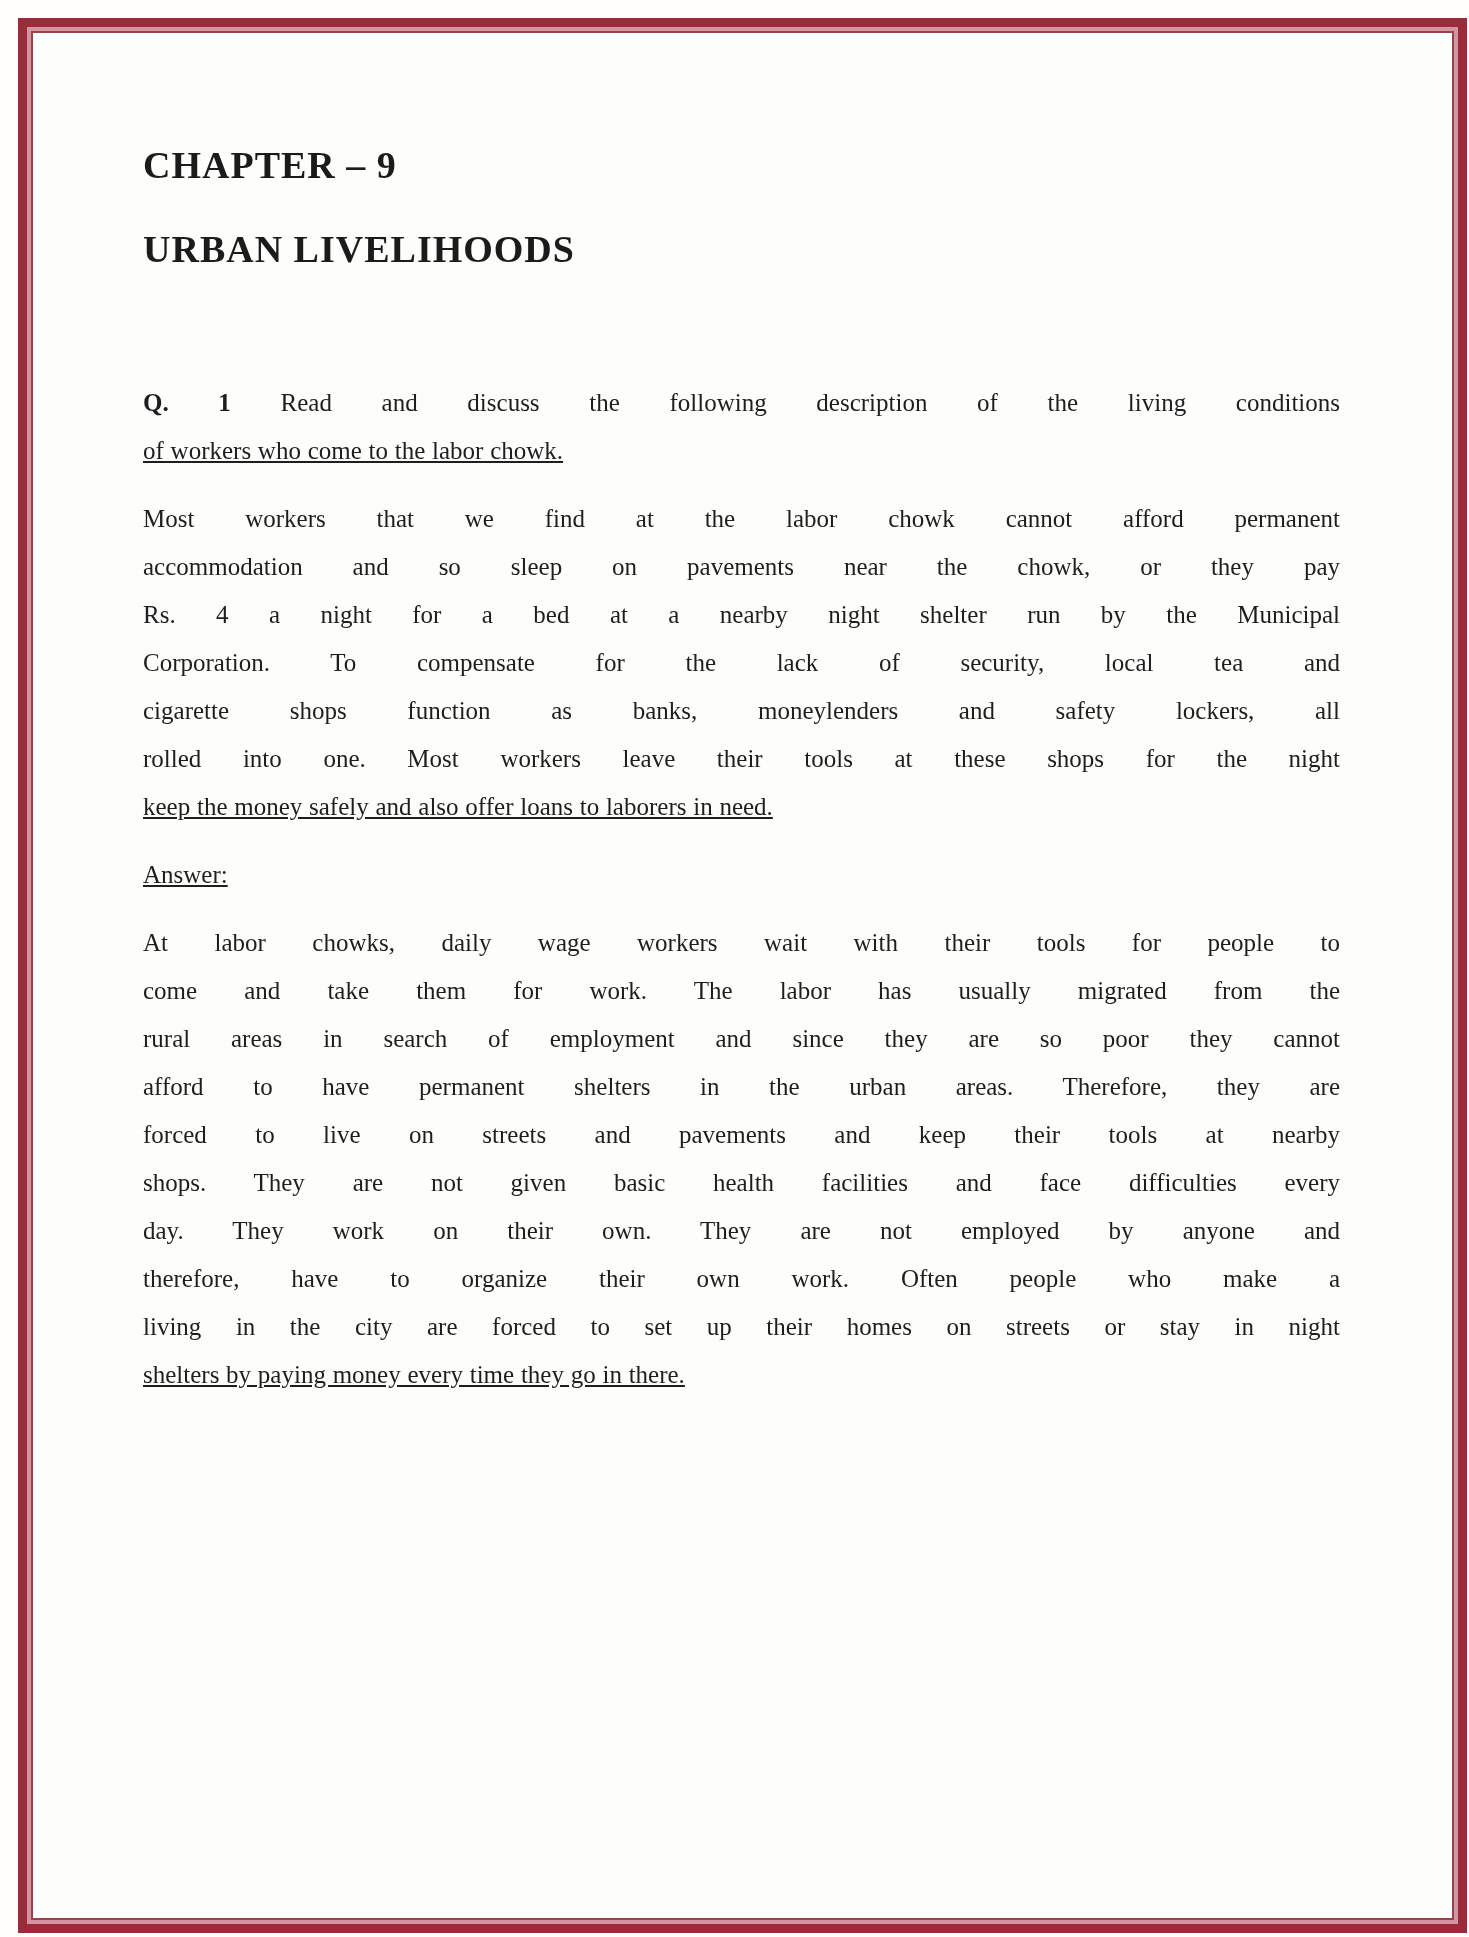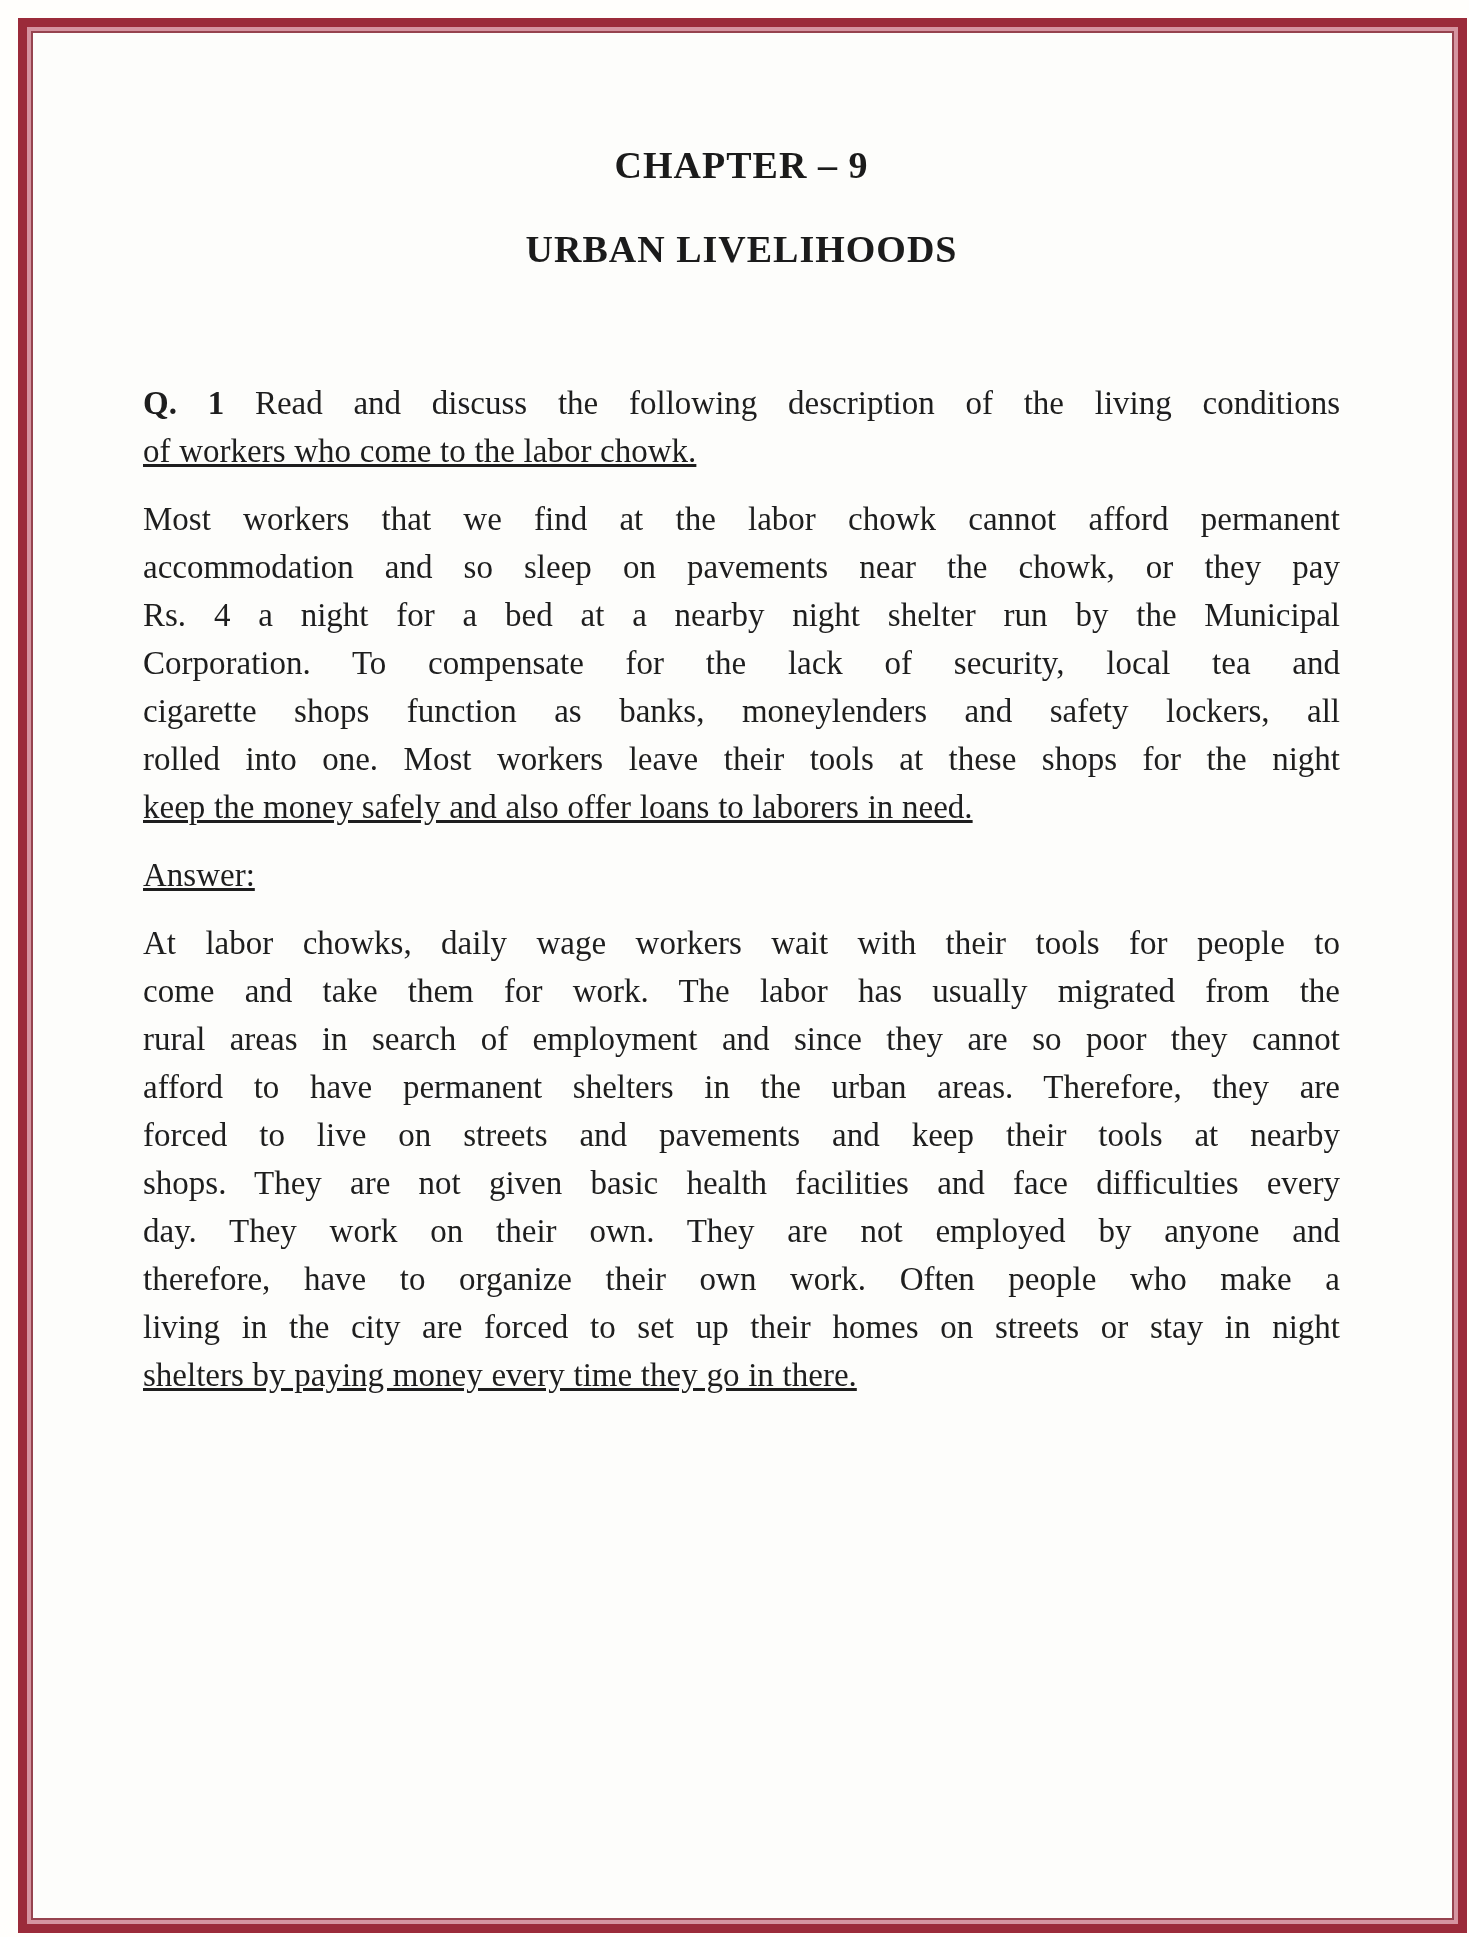--- a/index.html
+++ b/index.html
@@ -31,28 +31,28 @@
   .content {
     box-sizing: border-box;
     width: 100%; height: 100%;
     padding: 108px 112px 0 110px;
     color: #1e1e1e;
   }
   h1.chapter-heading, h2.chapter-title {
     font-size: 38px;
     line-height: 48px;
     font-weight: bold;
-    text-align: center;
+    text-align: left;
     letter-spacing: 1px;
     color: #1b1b1b;
     margin: 0;
   }
   h2.chapter-title { margin-top: 36px; }
   .para {
-    font-size: 33px;
+    font-size: 25px;
     line-height: 48px;
     margin: 0 0 20px 0;
     color: #1e1e1e;
   }
   .para.question { margin-top: 106px; }
   .ln {
     text-align: justify;
     text-align-last: justify;
     white-space: nowrap;
     word-spacing: 0.5px;

